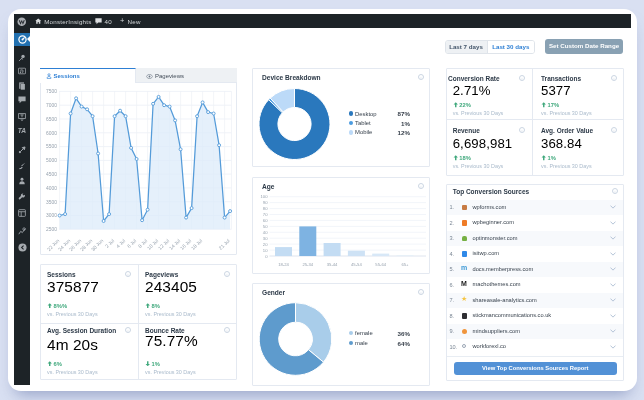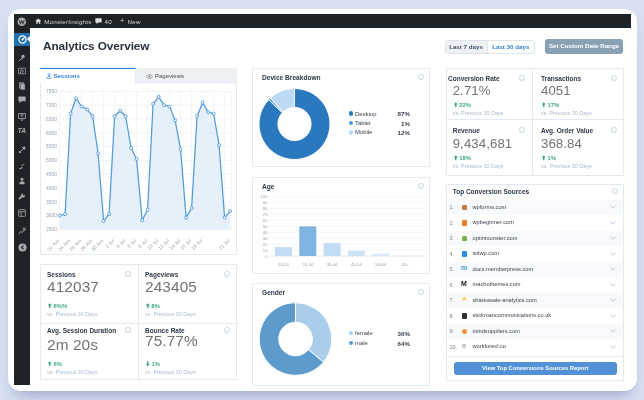--- a/index.html
+++ b/index.html
@@ -11,21 +11,21 @@
 .sic { position:absolute; left:0; width:16.3px; display:flex; justify-content:center; }
 #miactive { position:absolute; left:0; top:19.3px; width:16.3px; height:12.5px; background:#2271b1; }
 #miarrow { position:absolute; left:13.3px; top:22.3px; width:0; height:0; border-top:3.2px solid transparent; border-bottom:3.2px solid transparent; border-right:3.2px solid #fff; }
 .abtxt { position:absolute; top:3.5px; font-size:6.2px; color:#d5d8da; letter-spacing:0.25px; }
 h1 { position:absolute; left:29px; top:25px; font-size:11.8px; color:#29313d; letter-spacing:-0.1px; }
 .panel { position:absolute; background:#fff; border:1px solid #e4e9f1; border-radius:1px; }
 .ptitle { position:absolute; left:10px; top:6px; font-size:6.6px; font-weight:bold; color:#2d3a48; }
 .info { position:absolute; width:6px; height:6px; border:0.8px solid #ccd6e3; border-radius:50%; color:#ccd6e3; font-size:4.4px; text-align:center; line-height:5.5px; }
 .ax { font-size:4.9px; fill:#97a2ae; }
 .ax2 { font-size:4.2px; fill:#97a2ae; }
-.bignum { position:absolute; font-size:15.4px; color:#737373; letter-spacing:0.1px; }
+.bignum { position:absolute; font-size:15.4px; color:#000000; letter-spacing:0.1px; }
 .ctitle { position:absolute; font-size:6.5px; font-weight:bold; color:#2d3a48; }
 .green { position:absolute; font-size:5.8px; font-weight:bold; color:#3fa87c; }
 .green svg { vertical-align:-0.5px; margin-right:1px; }
 .vs { position:absolute; font-size:5.4px; color:#a9bacb; }
 .legtxt { position:absolute; font-size:5.9px; color:#37414c; }
 .legpct { position:absolute; font-size:6.2px; font-weight:bold; color:#353e49; text-align:right; width:20px; }
 .dot { position:absolute; width:4.6px; height:4.6px; border-radius:50%; }
 .srow { position:absolute; left:432.5px; width:176px; height:15.5px; }
 .snum { position:absolute; left:3px; top:4.6px; font-size:5.6px; color:#7a8694; }
 .fav { position:absolute; left:15px; top:5px; width:5.5px; height:5.5px; border-radius:1px; }
@@ -137,21 +137,20 @@
         <path d="M5 0.6 L9.6 4.6 H8.2 V9 H5.8 V6.2 H4.2 V9 H1.8 V4.6 H0.4 Z" fill="#d5d8da"></path>
       </svg>
 <span class="abtxt" style="left:30.2px">MonsterInsights</span>
 <svg class="abs" style="left:81px;top:4px" width="7" height="7" viewBox="0 0 10 10">
         <path d="M0.5 0.5 H9.5 V6.5 H4.5 L2.2 8.8 V6.5 H0.5 Z" fill="#dcdee0"></path>
       </svg>
 <span class="abtxt" style="left:90.5px">40</span>
 <span class="abtxt" style="left:106px;font-size:7.5px;top:2.4px">+</span>
 <span class="abtxt" style="left:113.5px">New</span>
 
-<h1>Analytics Overview</h1>
 
 <div class="abs" style="left:430.5px;top:25.5px;width:90.5px;height:14px;border:1px solid #dfe4ea;border-radius:3px;overflow:hidden;display:flex">
 <div style="width:42px;background:#eef1f4;border-right:1px solid #dfe4ea;text-align:center;line-height:12.5px;font-size:6.2px;font-weight:bold;color:#44566b">Last 7 days</div>
 <div style="flex:1;background:#fff;text-align:center;line-height:12.5px;font-size:6.2px;font-weight:bold;color:#2d7fd4">Last 30 days</div>
 </div>
 <div class="abs" style="left:531.3px;top:25.1px;width:77.5px;height:15px;background:#89a1b3;border-radius:3px;text-align:center;line-height:14.5px;font-size:6.2px;font-weight:bold;color:#fff">Set Custom Date Range</div>
 
 <div class="panel" style="left:26px;top:53.5px;width:196.8px;height:187.5px"></div>
 <div class="abs" style="left:26px;top:53.5px;width:96px;height:15.5px;background:#fff;border-top:1.6px solid #2d7fd4;border-right:1px solid #e4e9f1"></div>
 <div class="abs" style="left:122px;top:53.5px;width:100.8px;height:15.5px;background:#eef1f4;border-bottom:1px solid #e4e9f1"></div>
@@ -255,35 +254,35 @@
 <text transform="translate(151.6,172) rotate(-45)" class="ax" text-anchor="end">16 Jul</text>
 <text transform="translate(162.6,172) rotate(-45)" class="ax" text-anchor="end">18 Jul</text>
 <text transform="translate(190.1,172) rotate(-45)" class="ax" text-anchor="end">21 Jul</text>
 </svg>
 
 <div class="panel" style="left:26px;top:250px;width:196.8px;height:115.5px"></div>
 <div class="abs" style="left:124.4px;top:250px;width:1px;height:115.5px;background:#e4e9f1"></div>
 <div class="abs" style="left:26px;top:308.5px;width:196.8px;height:1px;background:#e4e9f1"></div>
 <span class="ctitle" style="left:33px;top:256.5px">Sessions</span>
       <div class="info" style="left:111px;top:256.5px">i</div>
-<span class="bignum" style="left:33px;top:264px">412037</span>
+<span class="bignum" style="left:33px;top:264px">375877</span>
 <span class="green" style="left:33px;top:288.5px"><svg width="5.5" height="5.5" viewBox="0 0 10 10">
           <path d="M5 0.5 L9 4.5 H6.3 V9.5 H3.7 V4.5 H1 Z" fill="#3fa87c"></path>
         </svg>8%%</span>
 <span class="vs" style="left:33px;top:296.7px">vs. Previous 30 Days</span>
 <span class="ctitle" style="left:131px;top:256.5px">Pageviews</span>
       <div class="info" style="left:210px;top:256.5px">i</div>
 <span class="bignum" style="left:131px;top:264px">243405</span>
 <span class="green" style="left:131px;top:288.5px"><svg width="5.5" height="5.5" viewBox="0 0 10 10">
           <path d="M5 0.5 L9 4.5 H6.3 V9.5 H3.7 V4.5 H1 Z" fill="#3fa87c"></path>
         </svg>8%</span>
 <span class="vs" style="left:131px;top:296.7px">vs. Previous 30 Days</span>
 <span class="ctitle" style="left:33px;top:313px">Avg. Session Duration</span>
       <div class="info" style="left:111px;top:313px">i</div>
-<span class="bignum" style="left:33px;top:322.2px">2m 20s</span>
+<span class="bignum" style="left:33px;top:322.2px">4m 20s</span>
 <span class="green" style="left:33px;top:346.5px"><svg width="5.5" height="5.5" viewBox="0 0 10 10">
           <path d="M5 0.5 L9 4.5 H6.3 V9.5 H3.7 V4.5 H1 Z" fill="#3fa87c"></path>
         </svg>6%</span>
 <span class="vs" style="left:33px;top:354.7px">vs. Previous 30 Days</span>
 <span class="ctitle" style="left:131px;top:313px">Bounce Rate</span>
       <div class="info" style="left:210px;top:313px">i</div>
 <span class="bignum" style="left:131px;top:318px">75.77%</span>
 <span class="green" style="left:131px;top:346.5px"><svg width="5.5" height="5.5" viewBox="0 0 10 10">
           <path d="M5 9.5 L9 5.5 H6.3 V0.5 H3.7 V5.5 H1 Z" fill="#3fa87c"></path>
         </svg>1%</span>
@@ -367,28 +366,28 @@
 <div class="abs" style="left:431.5px;top:105px;width:178px;height:1px;background:#e4e9f1"></div>
 <span class="ctitle" style="left:434px;top:60.5px">Conversion Rate</span>
       <div class="info" style="left:505px;top:60.5px">i</div>
 <span class="bignum" style="left:438.7px;top:69px;font-size:13.2px">2.71%</span>
 <span class="green" style="left:438.7px;top:88.3px"><svg width="5.5" height="5.5" viewBox="0 0 10 10">
           <path d="M5 0.5 L9 4.5 H6.3 V9.5 H3.7 V4.5 H1 Z" fill="#3fa87c"></path>
         </svg>22%</span>
 <span class="vs" style="left:438.7px;top:95.9px">vs. Previous 30 Days</span>
 <span class="ctitle" style="left:527px;top:60.5px">Transactions</span>
       <div class="info" style="left:597px;top:60.5px">i</div>
-<span class="bignum" style="left:527px;top:69px;font-size:13.2px">4051</span>
+<span class="bignum" style="left:527px;top:69px;font-size:13.2px">5377</span>
 <span class="green" style="left:527px;top:88.3px"><svg width="5.5" height="5.5" viewBox="0 0 10 10">
           <path d="M5 0.5 L9 4.5 H6.3 V9.5 H3.7 V4.5 H1 Z" fill="#3fa87c"></path>
         </svg>17%</span>
 <span class="vs" style="left:527px;top:95.9px">vs. Previous 30 Days</span>
 <span class="ctitle" style="left:438.7px;top:113.2px">Revenue</span>
       <div class="info" style="left:505px;top:113.2px">i</div>
-<span class="bignum" style="left:438.7px;top:122px;font-size:13.2px">9,434,681</span>
+<span class="bignum" style="left:438.7px;top:122px;font-size:13.2px">6,698,981</span>
 <span class="green" style="left:438.7px;top:141.4px"><svg width="5.5" height="5.5" viewBox="0 0 10 10">
           <path d="M5 0.5 L9 4.5 H6.3 V9.5 H3.7 V4.5 H1 Z" fill="#3fa87c"></path>
         </svg>18%</span>
 <span class="vs" style="left:438.7px;top:149px">vs. Previous 30 Days</span>
 <span class="ctitle" style="left:527px;top:113.2px">Avg. Order Value</span>
       <div class="info" style="left:597px;top:113.2px">i</div>
 <span class="bignum" style="left:527px;top:122px;font-size:13.2px">368.84</span>
 <span class="green" style="left:527px;top:141.4px"><svg width="5.5" height="5.5" viewBox="0 0 10 10">
           <path d="M5 0.5 L9 4.5 H6.3 V9.5 H3.7 V4.5 H1 Z" fill="#3fa87c"></path>
         </svg>1%</span>

